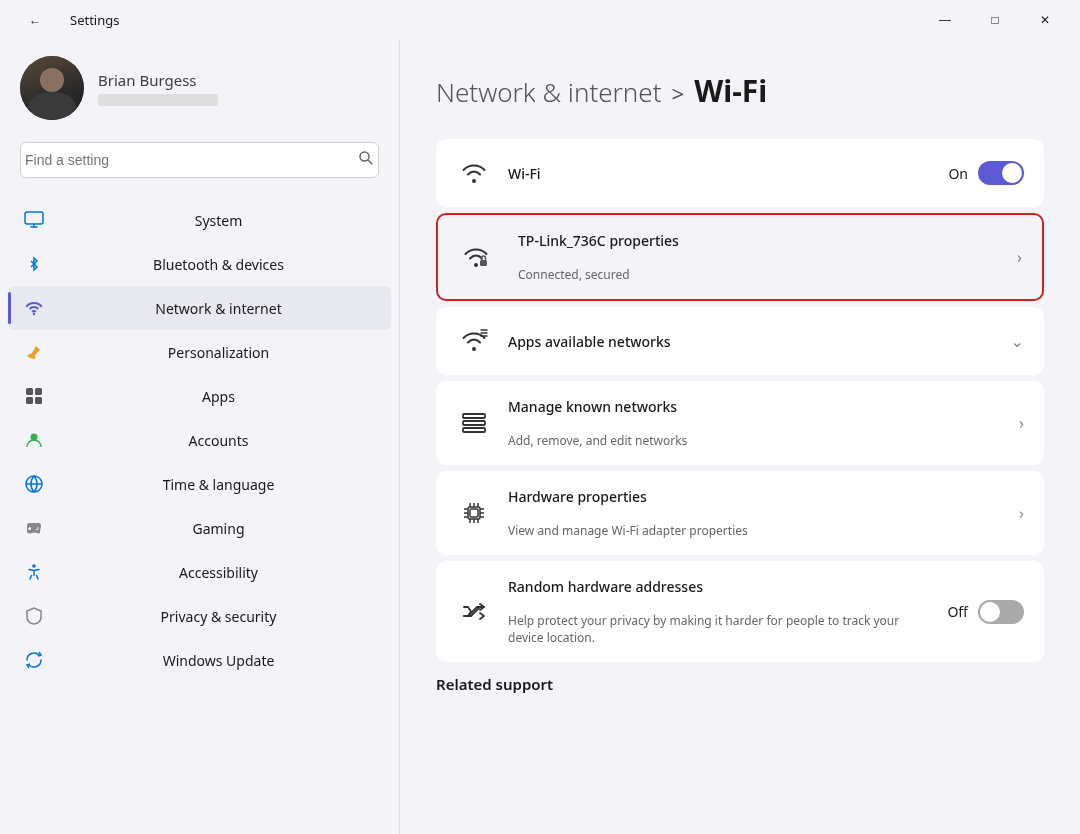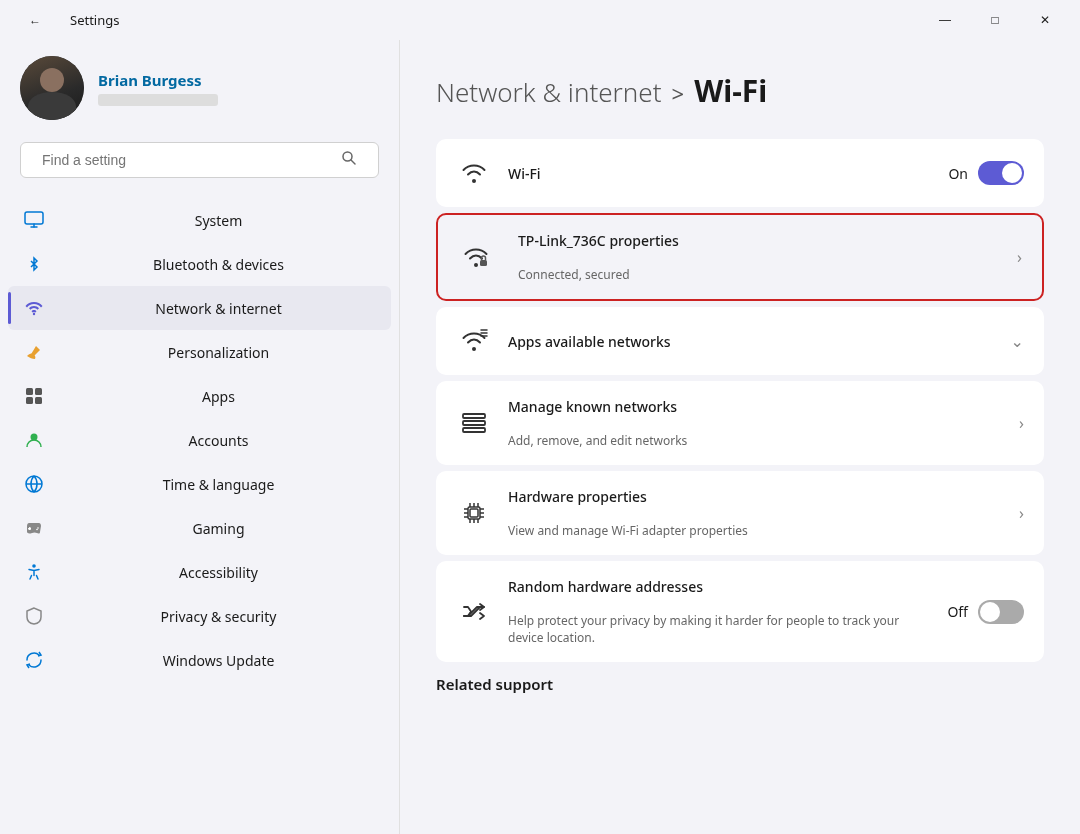--- a/index.html
+++ b/index.html
@@ -116,40 +116,40 @@
       width: 48px;
       height: 28px;
       background: #3a3a3a;
       border-radius: 50% 50% 0 0;
     }
     .user-info {
       flex: 1;
     }
     .user-name {
       font-size: 15px;
-      font-weight: 700;
-      color: #0369a1;
+      font-weight: 400;
+      color: #404040;
     }
     .user-email {
       font-size: 12px;
       color: #888;
       background: #ddd;
       border-radius: 3px;
       width: 120px;
       height: 12px;
       margin-top: 4px;
     }
 
     .search-box {
       display: flex;
       align-items: center;
       background: white;
       border: 1px solid #d0d0d0;
       border-radius: 6px;
-      padding: 6px 21px;
+      padding: 6px 4px;
       gap: 8px;
     }
     .search-input {
       border: none;
       outline: none;
       font-size: 14px;
       color: #666;
       flex: 1;
       background: transparent;
     }

